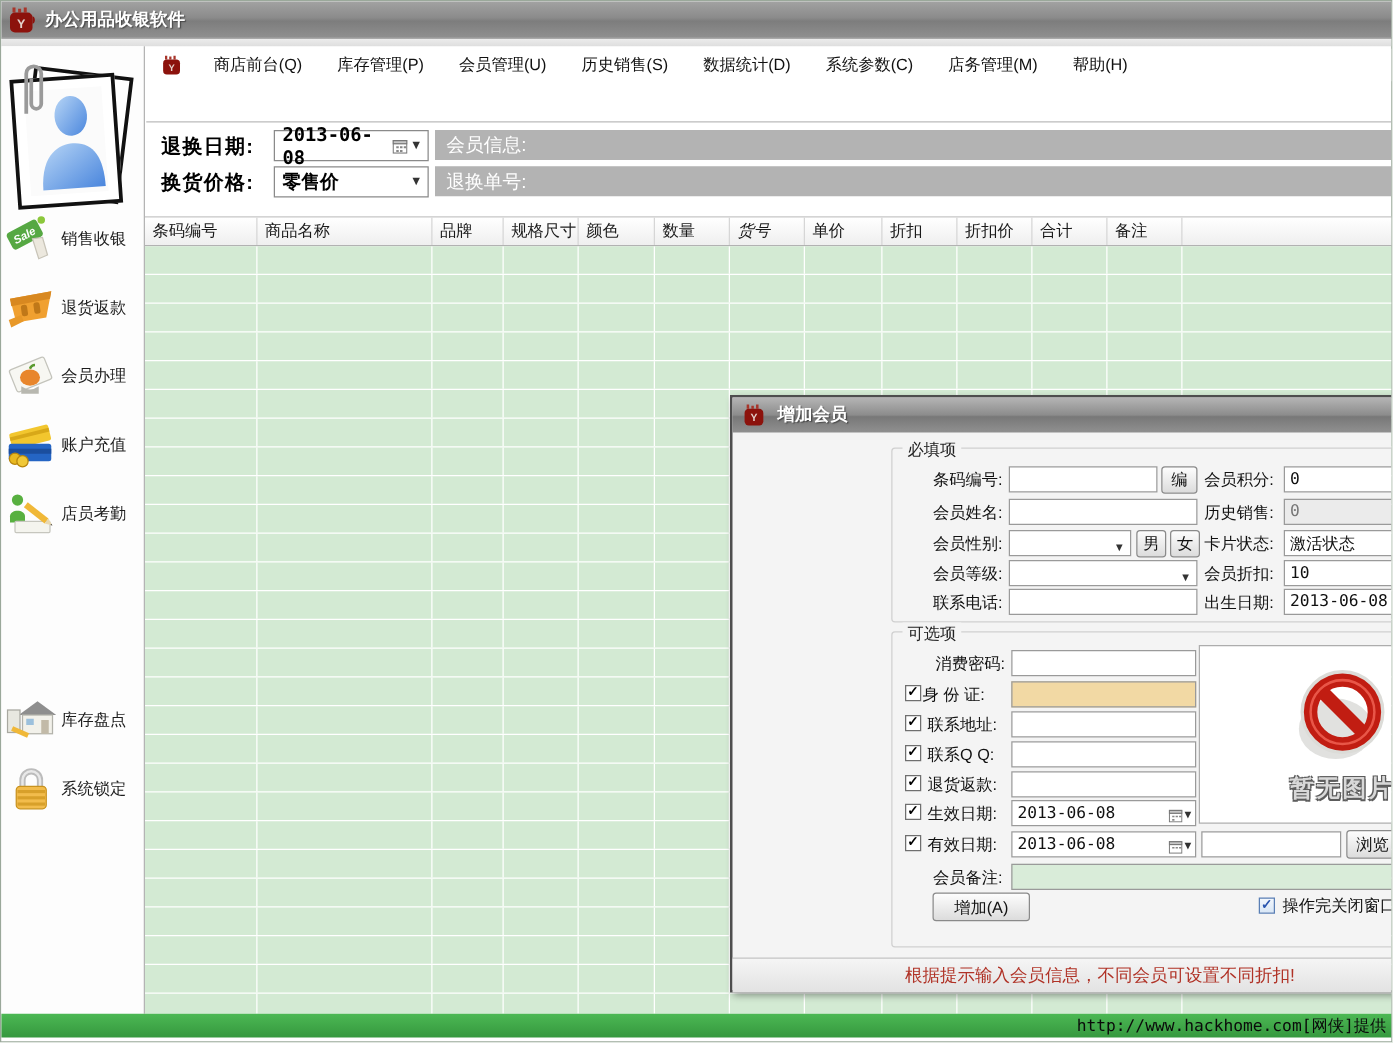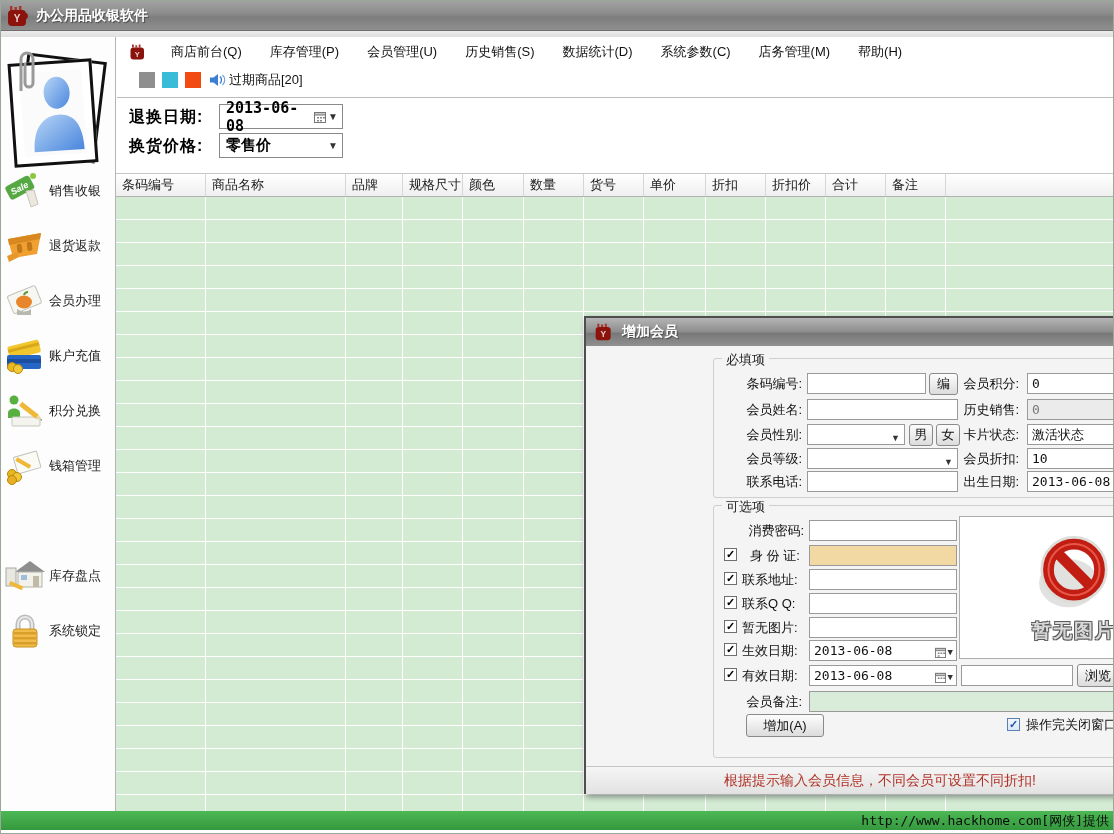--- a/index.html
+++ b/index.html
@@ -212,37 +212,21 @@
             <circle cx="9" cy="9" r="4.5" fill="#58b040"></circle>
             <path d="M3 22c0-6 12-6 12 0v5H3z" fill="#58b040"></path>
             <rect x="7" y="26" width="28" height="9" rx="1" fill="#f4f4ee" stroke="#c6c6be"></rect>
             <g transform="rotate(38 24 20)">
               <rect x="13" y="17" width="21" height="5" fill="#f0b838"></rect>
               <path d="M34 17l6 2.5-6 2.5z" fill="#e8d8b0"></path>
               <path d="M38.5 18.8l1.5.7-1.5.7z" fill="#444"></path>
             </g>
           </svg>
       </span>
-      <span class="si-label">积分兑换</span>
-    </div>
-    <div class="side-item" style="top:403px">
-      <span class="si-icon">
-        <svg width="40" height="40" viewBox="0 0 40 40">
-            <g transform="rotate(-16 22 16)">
-              <rect x="10" y="8" width="24" height="17" rx="1" fill="#fbfbf6" stroke="#c2c2ba"></rect>
-            </g>
-            <g transform="rotate(30 20 18)">
-              <rect x="10" y="16" width="16" height="4" fill="#f0b838"></rect>
-            </g>
-            <circle cx="7" cy="28" r="4.5" fill="#e8b820" stroke="#b8860c"></circle>
-            <circle cx="12" cy="31" r="4.5" fill="#f0c838" stroke="#b8860c"></circle>
-            <circle cx="7" cy="34" r="4.5" fill="#e8b020" stroke="#b8860c"></circle>
-          </svg>
-      </span>
-      <span class="si-label">钱箱管理</span>
+      <span class="si-label">店员考勤</span>
     </div>
     <div class="side-item" style="top:513px">
       <span class="si-icon">
         <svg width="40" height="40" viewBox="0 0 40 40">
             <path d="M10 16 L25 5 L40 16 Z" fill="#8e8e8e"></path>
             <rect x="13" y="16" width="24" height="15" fill="#f2f1ea" stroke="#b2b2aa"></rect>
             <rect x="28" y="20" width="6" height="11" fill="#c2baa8"></rect>
             <rect x="16" y="19" width="6" height="5" fill="#9cc0dc"></rect>
             <rect x="1" y="12" width="10" height="18" fill="#e8e8e0" stroke="#a8a8a0"></rect>
             <g transform="rotate(24 12 30)">
@@ -278,59 +262,54 @@
     <span class="menu-item">商店前台(Q)</span>
     <span class="menu-item">库存管理(P)</span>
     <span class="menu-item">会员管理(U)</span>
     <span class="menu-item">历史销售(S)</span>
     <span class="menu-item">数据统计(D)</span>
     <span class="menu-item">系统参数(C)</span>
     <span class="menu-item">店务管理(M)</span>
     <span class="menu-item">帮助(H)</span>
   </div>
 
-  <div class="toolbar">
-    <span class="swatch first" style="background:#8f8f8f"></span>
-    <span class="swatch" style="background:#38bcd8"></span>
-    <span class="swatch" style="background:#f24a10"></span>
-    <svg class="spk" viewBox="0 0 17 16">
-        <path d="M1 5.5v5h3.5L9 14V2L4.5 5.5z" fill="#3a7fd5"></path>
-        <path d="M11 4.5c2 1.8 2 5.2 0 7" stroke="#3a7fd5" stroke-width="1.4" fill="none"></path>
-        <path d="M13.5 3c3 2.7 3 7.3 0 10" stroke="#6aa4e4" stroke-width="1.2" fill="none"></path>
-      </svg>
-    <span class="expired-label">过期商品[20]</span>
-  </div>
   <div class="hline"></div>
 
   <span class="flabel" style="left:128px; top:106px">退换日期:</span>
   <div class="big-input" style="left:218px; top:103px; width:124px">
     <span class="val">2013-06-08</span>
     <span class="tail">
       <svg width="12" height="12" viewBox="0 0 12 12">
           <rect x="0.5" y="1.5" width="11" height="10" fill="#fff" stroke="#777"></rect>
           <rect x="0.5" y="1.5" width="11" height="2.5" fill="#c8c8c8" stroke="#777"></rect>
           <path d="M3 6h2v1.5H3zM6 6h2v1.5H6zM9 6h2v1.5H9zM3 9h2v1.5H3zM6 9h2v1.5H6z" fill="#888"></path>
         </svg>
       <span style="margin-left:2px">▼</span>
     </span>
   </div>
   <span class="flabel" style="left:128px; top:135px">换货价格:</span>
   <div class="big-input" style="left:218px; top:132px; width:124px">
     <span class="val cn">零售价</span>
     <span class="tail">▼</span>
   </div>
+  <div class="gray-bar" style="top:103px">
+    <span>会员信息:</span>
+  </div>
+  <div class="gray-bar" style="top:132px">
+    <span>退换单号:</span>
+  </div>
 
   <div class="grid-head" id="gridHead">
       <div class="hcell" style="width: 90px;">条码编号</div>
       <div class="hcell" style="width: 140px;">商品名称</div>
       <div class="hcell" style="width: 57px;">品牌</div>
       <div class="hcell" style="width: 60px;">规格尺寸</div>
       <div class="hcell" style="width: 61px;">颜色</div>
       <div class="hcell" style="width: 60px;">数量</div>
-      <div class="hcell" style="width: 60px;">货号</div>
+      <div class="hcell" style="width: 60px; font-style: italic;">货号</div>
       <div class="hcell" style="width: 62px;">单价</div>
       <div class="hcell" style="width: 60px;">折扣</div>
       <div class="hcell" style="width: 60px;">折扣价</div>
       <div class="hcell" style="width: 60px;">合计</div>
       <div class="hcell" style="width: 60px;">备注</div>
       <div class="hcell" style="width: 169px; border-right: none;"></div>
     </div>
   <div class="grid-body" id="gridBody">
       <div class="brow">
         <div class="bcell" style="width: 90px;"></div>
@@ -800,39 +779,39 @@
     <div class="groupbox gb-opt">
       <span class="gb-label">可选项</span>
 
       <div class="rrow" style="top:14px">
         <span class="olabel" style="left:28px;width:62px;text-align:right">消费密码:</span>
         <div class="tin" style="left:95px;width:148px"></div>
       </div>
 
       <div class="rrow" style="top:39px">
         <span class="cbx" style="left:10px;top:3px">✓</span>
-        <span class="olabel" style="left:36px">身 份 证:</span>
+        <span class="olabel" style="left:24px">身 份 证:</span>
         <div class="tin tan" style="left:95px;width:148px"></div>
       </div>
 
       <div class="rrow" style="top:63px">
         <span class="cbx" style="left:10px;top:3px">✓</span>
         <span class="olabel" style="left:28px">联系地址:</span>
         <div class="tin" style="left:95px;width:148px"></div>
       </div>
 
       <div class="rrow" style="top:87px">
         <span class="cbx" style="left:10px;top:3px">✓</span>
         <span class="olabel" style="left:28px">联系Q Q:</span>
         <div class="tin" style="left:95px;width:148px"></div>
       </div>
 
       <div class="rrow" style="top:111px">
         <span class="cbx" style="left:10px;top:3px">✓</span>
-        <span class="olabel" style="left:28px">暂无图片:</span>
+        <span class="olabel" style="left:28px">退货返款:</span>
         <div class="tin" style="left:95px;width:148px"></div>
       </div>
 
       <div class="rrow" style="top:134px">
         <span class="cbx" style="left:10px;top:3px">✓</span>
         <span class="olabel" style="left:28px">生效日期:</span>
         <div class="tin" style="left:95px;width:148px">
           <span>2013-06-08</span>
           <span class="cal">
               <svg width="11" height="11" viewBox="0 0 12 12">

